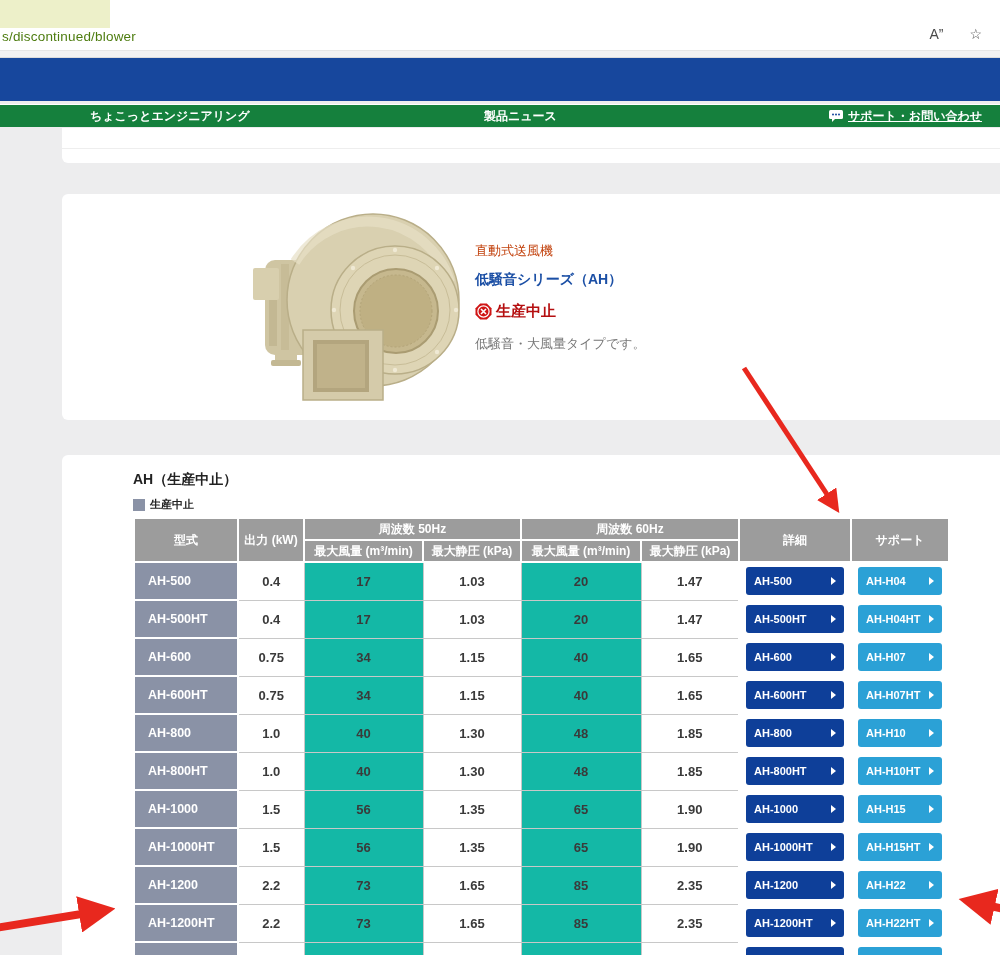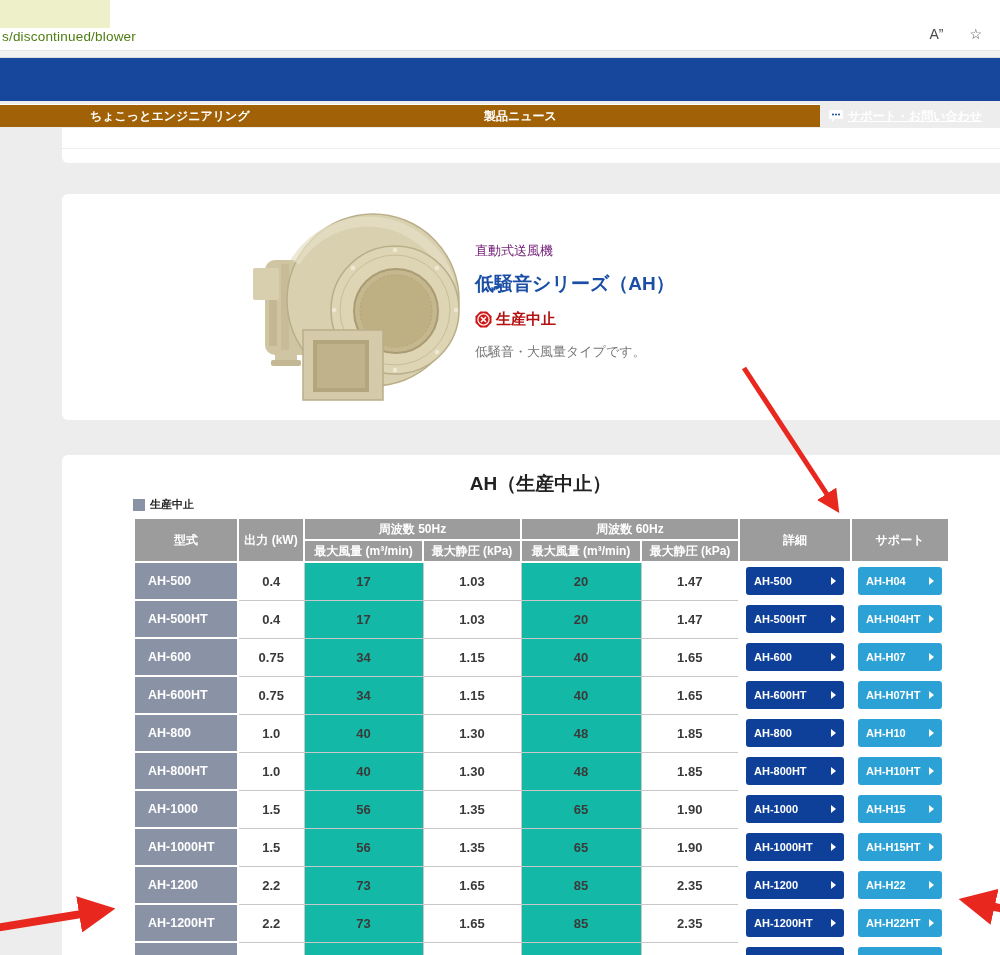--- a/index.html
+++ b/index.html
@@ -8,42 +8,42 @@
   
   .chrome{position:absolute;left:0;top:0;width:1000px;height:50px;background:#ffffff;}
   .tab-remnant{position:absolute;left:0;top:0;width:110px;height:28px;background:#edf0c9;}
   .urlbar{position:absolute;left:2px;top:29px;font-size:13.5px;color:#4d7c0f;letter-spacing:.2px;}
   .chrome-icons{position:absolute;right:18px;top:26px;font-size:14px;color:#4a4a4a;display:flex;gap:26px;}
   .chrome-icons .ico{cursor:default;}
   .chrome-strip{position:absolute;left:0;top:50px;width:1000px;height:8px;background:#f2f2f3;
        border-top:1px solid #e6e6e6;border-bottom:1px solid #dcdcdc;box-sizing:border-box;}
   
   .band{position:absolute;left:0;top:58px;width:1000px;height:43px;background:#17479d;}
-  .nav{position:absolute;left:0;top:104px;width:820px;height:22px;background:#a16207;
+  .nav{position:absolute;left:0;top:104px;width:1000px;height:22px;background:#15803d;
        border-top:1px solid #ffffff;}
   .nav-item{position:absolute;top:0;height:22px;line-height:22px;color:#ffffff;
        font-weight:bold;font-size:12px;cursor:pointer;white-space:nowrap;}
   .nav-item .bubble{display:inline-block;vertical-align:-2px;margin-right:5px;}
   
   .card{position:absolute;left:62px;width:948px;background:#ffffff;}
   .card1{top:128px;height:35px;border-radius:0 0 6px 6px;}
   .card1 .divline{position:absolute;left:0;top:20px;width:100%;height:1px;background:#eeeeee;}
   .card2{top:194px;height:226px;border-radius:6px;}
   .card3{top:455px;height:620px;border-radius:6px 6px 0 0;}
   
   .fanimg{position:absolute;left:183px;top:8px;}
   .pinfo{position:absolute;left:413px;top:48px;}
-  .pcat{font-size:13px;color:#701a75;margin-bottom:11px;}
-  .ptitle{font-size:19px;font-weight:bold;color:#1b4fa5;margin-bottom:13px;cursor:pointer;}
+  .pcat{font-size:13px;color:#c2410c;margin-bottom:11px;}
+  .ptitle{font-size:14px;font-weight:bold;color:#1b4fa5;margin-bottom:13px;cursor:pointer;}
   .pstatus{display:flex;align-items:center;gap:4px;margin-bottom:14px;}
   .pstatus .txt{font-size:15px;font-weight:bold;color:#b50f10;}
   .pdesc{font-size:13px;color:#767676;}
   
-  .tbl-title{position:absolute;left:71px;top:16px;width:815px;text-align:center;
-       font-size:19px;font-weight:bold;color:#222222;}
+  .tbl-title{position:absolute;left:71px;top:16px;width:815px;text-align:left;
+       font-size:14px;font-weight:bold;color:#222222;}
   .legend{position:absolute;left:71px;top:42px;display:flex;align-items:center;gap:5px;}
   .legend .sq{width:12px;height:12px;background:#8a92a6;}
   .legend .lbl{font-size:11px;font-weight:bold;color:#222222;}
   table.spec{position:absolute;left:71px;top:62px;border-collapse:collapse;table-layout:fixed;}
   table.spec th{background:#9c9c9c;color:#ffffff;font-size:12px;font-weight:bold;
        border:2px solid #ffffff;padding:0;height:20px;}
   table.spec td{font-size:13px;font-weight:bold;color:#3a3a3a;text-align:center;
        border:1px solid #c8c8c8;padding:0;height:36px;background:#ffffff;}
   table.spec td.model{background:#8a92a6;color:#ffffff;text-align:left;padding-left:13px;
        font-size:12.5px;border:2px solid #ffffff;}

